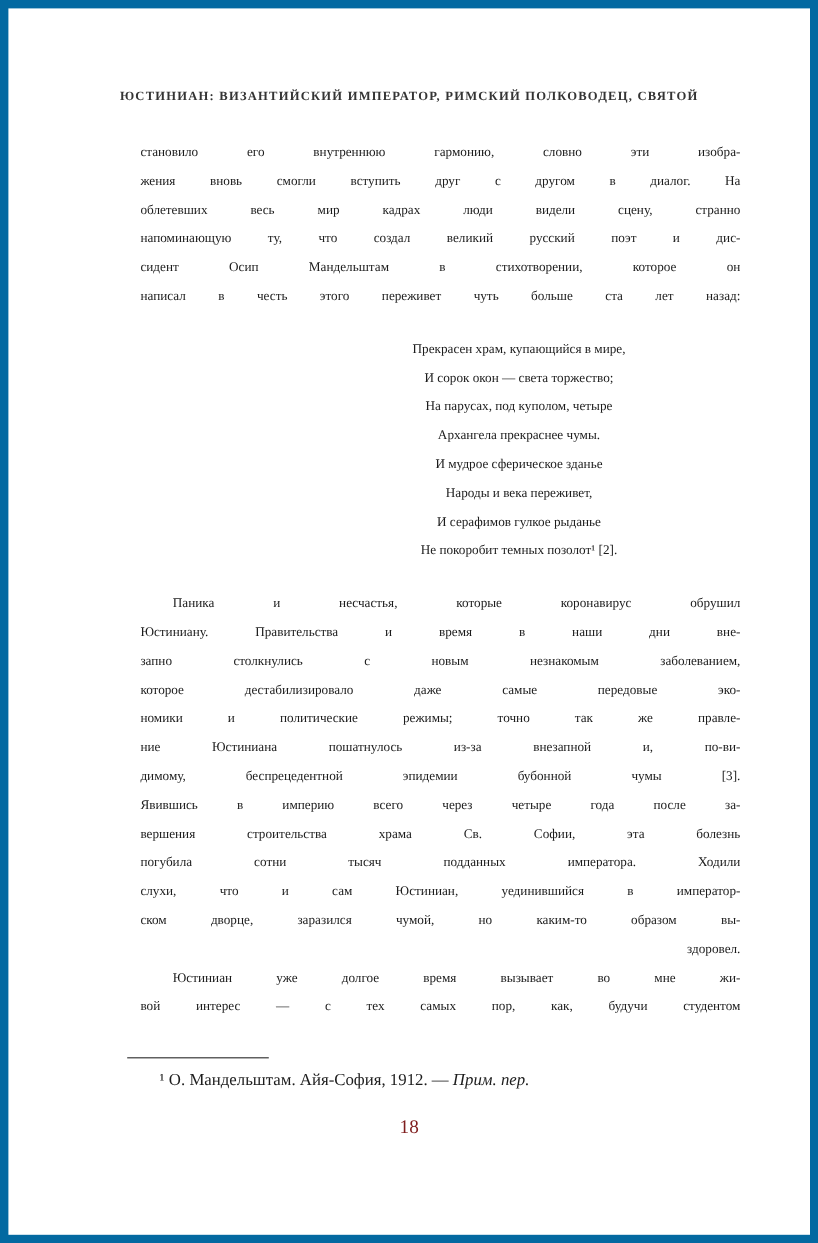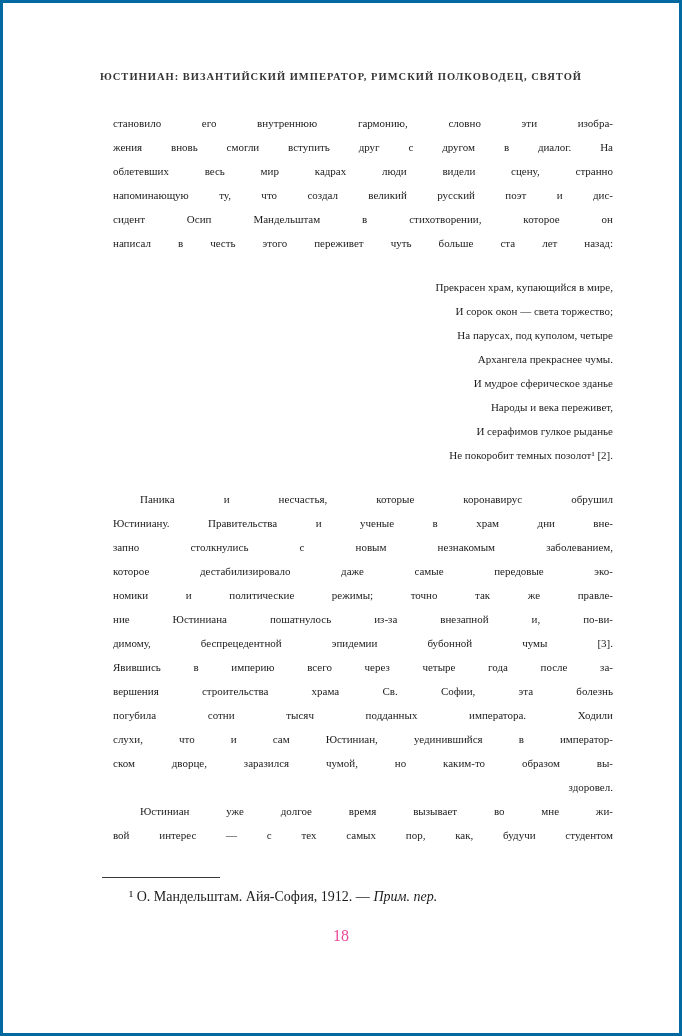--- a/index.html
+++ b/index.html
@@ -6,21 +6,21 @@
     margin: 0;
     padding: 0;
     background: #f2f2f2;
   }
   .page {
     position: relative;
     width: 682px;
     height: 1036px;
     margin: 0 auto;
     background: #ffffff;
-    border: 3px solid #0369a1;
+    border: 7px solid #0369a1;
     box-sizing: border-box;
     font-family: "Liberation Serif", "DejaVu Serif", serif;
     color: #1c1c1c;
     overflow: hidden;
   }
   .running-header {
     position: absolute;
     top: 68px;
     left: 0;
     right: 0;
@@ -42,21 +42,21 @@
   .paragraph { margin: 0; }
   .line { white-space: normal; text-align: right; }
   .just {
     text-align: justify;
     text-align-last: justify;
   }
   .indent { text-indent: 27px; }
   .poem {
     margin: 20px 0 20px 103px;
   }
-  .poem-line { text-align: right; margin-left: 28px; }
+  .poem-line { text-align: center; margin-left: 28px; }
   .footnote-area {
     position: absolute;
     top: 874px;
     left: 99px;
     width: 500px;
   }
   .footnote-rule {
     width: 118px;
     border-top: 1px solid #3a3a3a;
     margin: 0 0 9px 0;
@@ -68,21 +68,21 @@
     color: #1c1c1c;
   }
   .footnote .fn-italic { font-style: italic; }
   .page-number {
     position: absolute;
     top: 924px;
     left: 0;
     right: 0;
     text-align: center;
     font-size: 16px;
-    color: #ec4899;
+    color: #7f1d1d;
   }
 </style>
 </head>
 <body>
 
 <div class="page">
 
   <div class="running-header">ЮСТИНИАН: ВИЗАНТИЙСКИЙ ИМПЕРАТОР, РИМСКИЙ ПОЛКОВОДЕЦ, СВЯТОЙ</div>
 
   <div class="text-block" id="text-block">
@@ -99,21 +99,21 @@
         <div class="line poem-line">И сорок окон — света торжество;</div>
         <div class="line poem-line">На парусах, под куполом, четыре</div>
         <div class="line poem-line">Архангела прекраснее чумы.</div>
         <div class="line poem-line">И мудрое сферическое зданье</div>
         <div class="line poem-line">Народы и века переживет,</div>
         <div class="line poem-line">И серафимов гулкое рыданье</div>
         <div class="line poem-line">Не покоробит темных позолот¹ [2].</div>
       </div>
       <div class="paragraph">
         <div class="line just indent">Паника и несчастья, которые коронавирус обрушил</div>
-        <div class="line just">Юстиниану. Правительства и ученые в храм дни вне-</div>
+        <div class="line just">Юстиниану. Правительства и время в наши дни вне-</div>
         <div class="line just">запно столкнулись с новым незнакомым заболеванием,</div>
         <div class="line just">которое дестабилизировало даже самые передовые эко-</div>
         <div class="line just">номики и политические режимы; точно так же правле-</div>
         <div class="line just">ние Юстиниана пошатнулось из-за внезапной и, по-ви-</div>
         <div class="line just">димому, беспрецедентной эпидемии бубонной чумы [3].</div>
         <div class="line just">Явившись в империю всего через четыре года после за-</div>
         <div class="line just">вершения строительства храма Св. Софии, эта болезнь</div>
         <div class="line just">погубила сотни тысяч подданных императора. Ходили</div>
         <div class="line just">слухи, что и сам Юстиниан, уединившийся в император-</div>
         <div class="line just">ском дворце, заразился чумой, но каким-то образом вы-</div>

